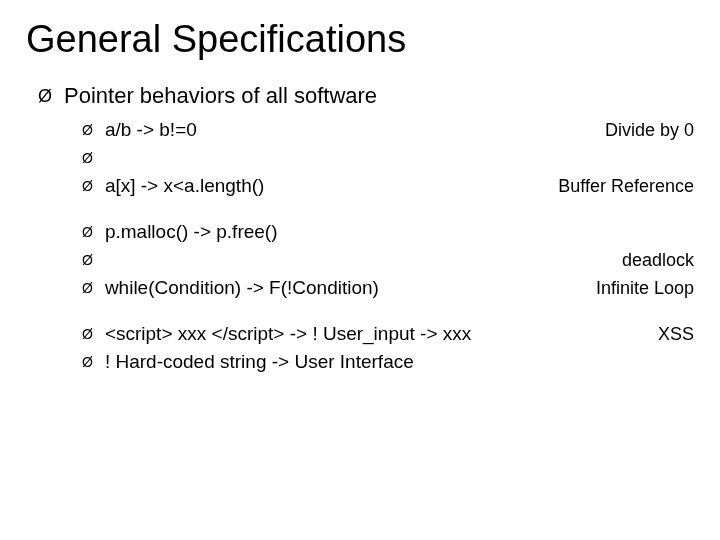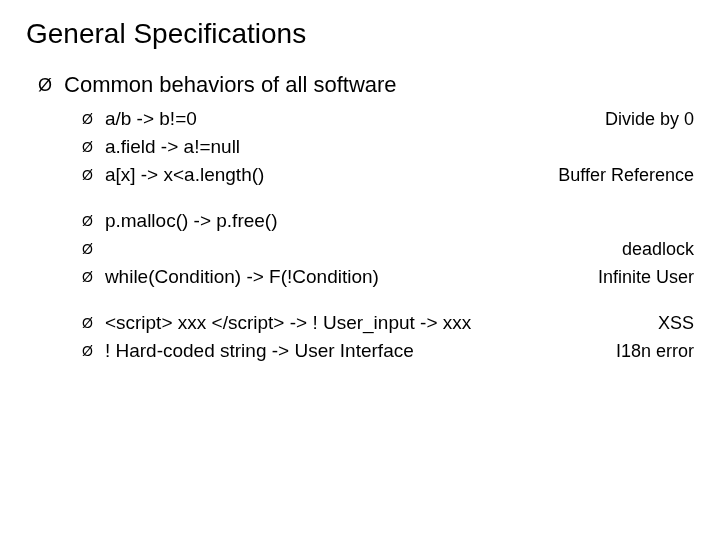--- a/index.html
+++ b/index.html
@@ -1,50 +1,49 @@
 <!DOCTYPE html>
 <html><head>
 <meta charset="utf-8">
 <style>
   * { margin: 0; padding: 0; box-sizing: border-box; }
   html, body { width: 720px; height: 540px; background: #fff; font-family: Arial, Helvetica, sans-serif; color: #000; }
   .slide { width: 720px; height: 540px; padding: 18px 26px 20px 26px; position: relative; }
-  .title { font-size: 28px; font-weight: normal; margin-bottom: 22px; }
+  .title { font-size: 38px; font-weight: normal; margin-bottom: 22px; }
   .level1 { display: flex; align-items: flex-start; padding-left: 12px; font-size: 22px; margin-bottom: 10px; }
   .bullet1 { margin-right: 12px; font-size: 18px; line-height: 26px; }
   .items { padding-left: 56px; }
   .row { display: flex; align-items: center; justify-content: space-between; margin: 6px 0; }
   .row.gap { margin-top: 24px; }
   .left { display: flex; align-items: center; font-size: 19px; }
   .bullet2 { margin-right: 12px; font-size: 14px; line-height: 22px; }
   .label { font-size: 18px; text-align: left; white-space: nowrap; padding-left: 8px; }
 </style>
 </head>
 <body>
 
 <div class="slide">
   <h1 class="title">General Specifications</h1>
 
   <div class="level1">
     <span class="bullet1">Ø</span>
-    <span>Common behaviors of all software</span>
+    <span>Pointer behaviors of all software</span>
   </div>
 
   <div class="items" id="items">
       <div class="row">
         <div class="left">
           <span class="bullet2">Ø</span>
           <span>a/b -&gt; b!=0</span>
         </div>
         <div class="label">Divide by 0</div>
       </div>
       <div class="row">
         <div class="left">
           <span class="bullet2">Ø</span>
-          <span>a.field -&gt; a!=null</span>
         </div>
       </div>
       <div class="row">
         <div class="left">
           <span class="bullet2">Ø</span>
           <span>a[x] -&gt; x&lt;a.length()</span>
         </div>
         <div class="label">Buffer Reference</div>
       </div>
       <div class="row gap">
@@ -57,30 +56,29 @@
         <div class="left">
           <span class="bullet2">Ø</span>
         </div>
         <div class="label">deadlock</div>
       </div>
       <div class="row">
         <div class="left">
           <span class="bullet2">Ø</span>
           <span>while(Condition) -&gt; F(!Condition)</span>
         </div>
-        <div class="label">Infinite User</div>
+        <div class="label">Infinite Loop</div>
       </div>
       <div class="row gap">
         <div class="left">
           <span class="bullet2">Ø</span>
           <span>&lt;script&gt; xxx &lt;/script&gt; -&gt; ! User_input -&gt; xxx</span>
         </div>
         <div class="label">XSS</div>
       </div>
       <div class="row">
         <div class="left">
           <span class="bullet2">Ø</span>
           <span>! Hard-coded string -&gt; User Interface</span>
         </div>
-        <div class="label">I18n error</div>
       </div>
     </div>
 </div>
 
 </body></html>

